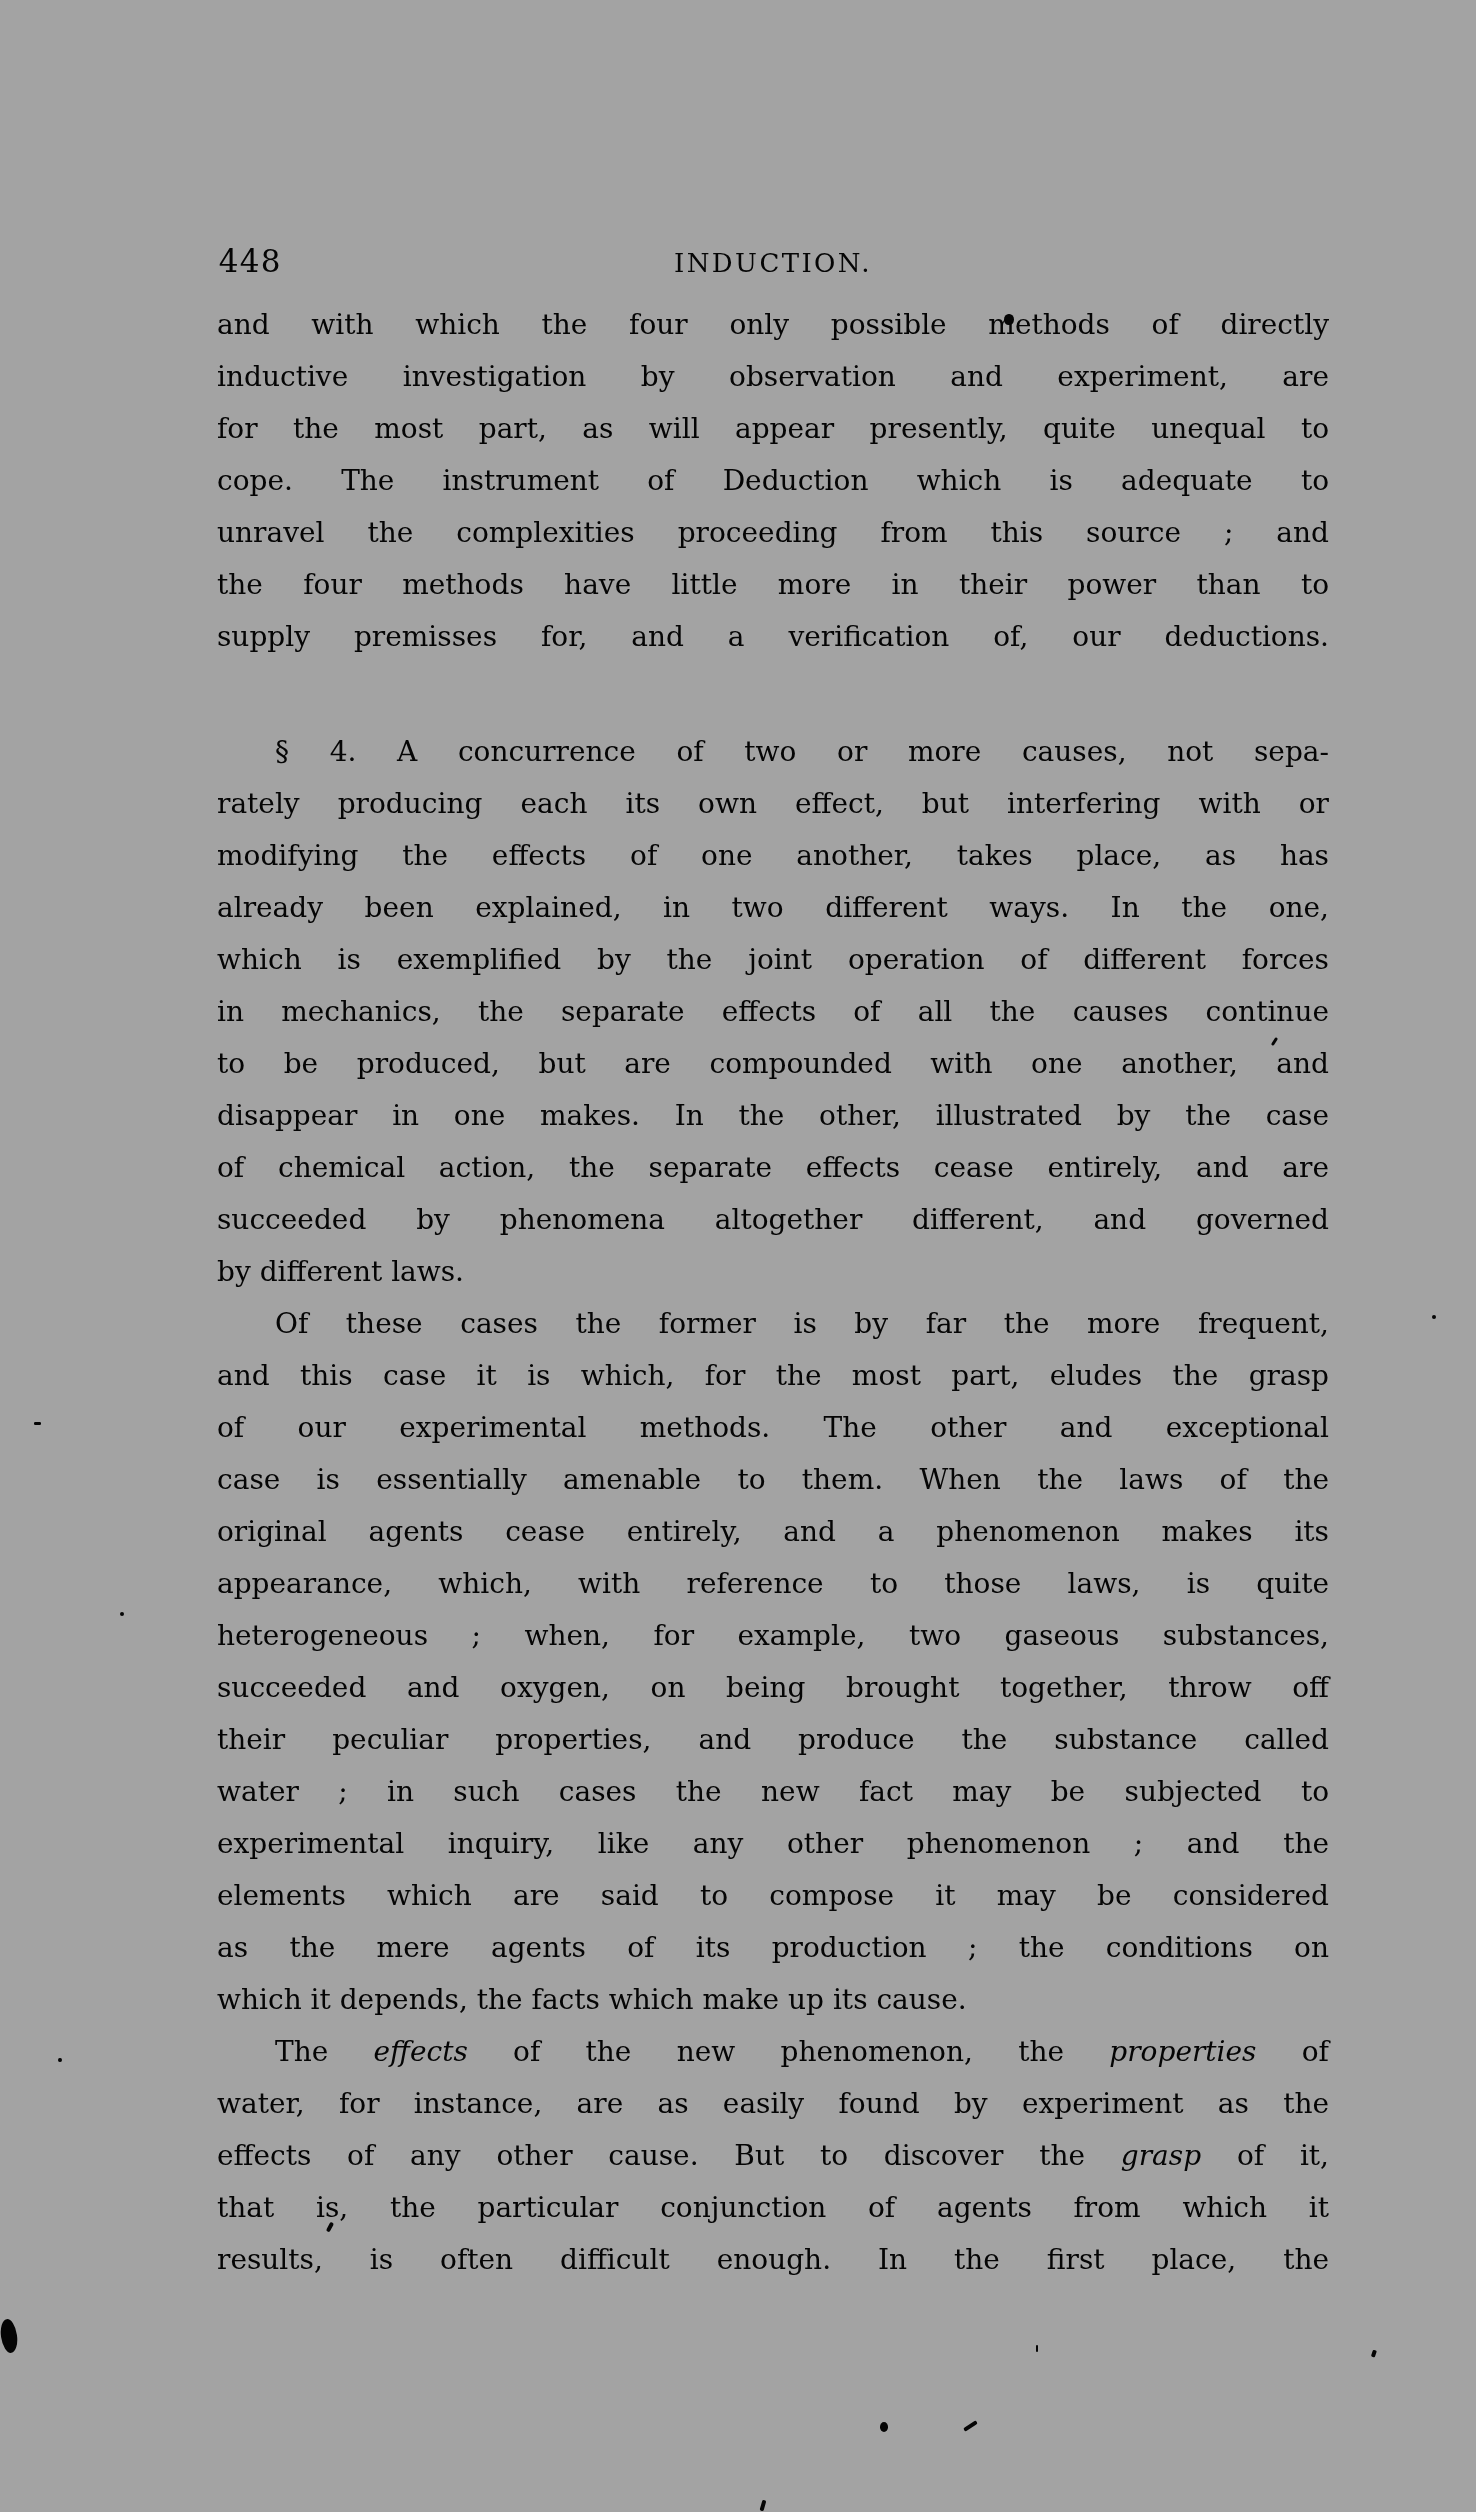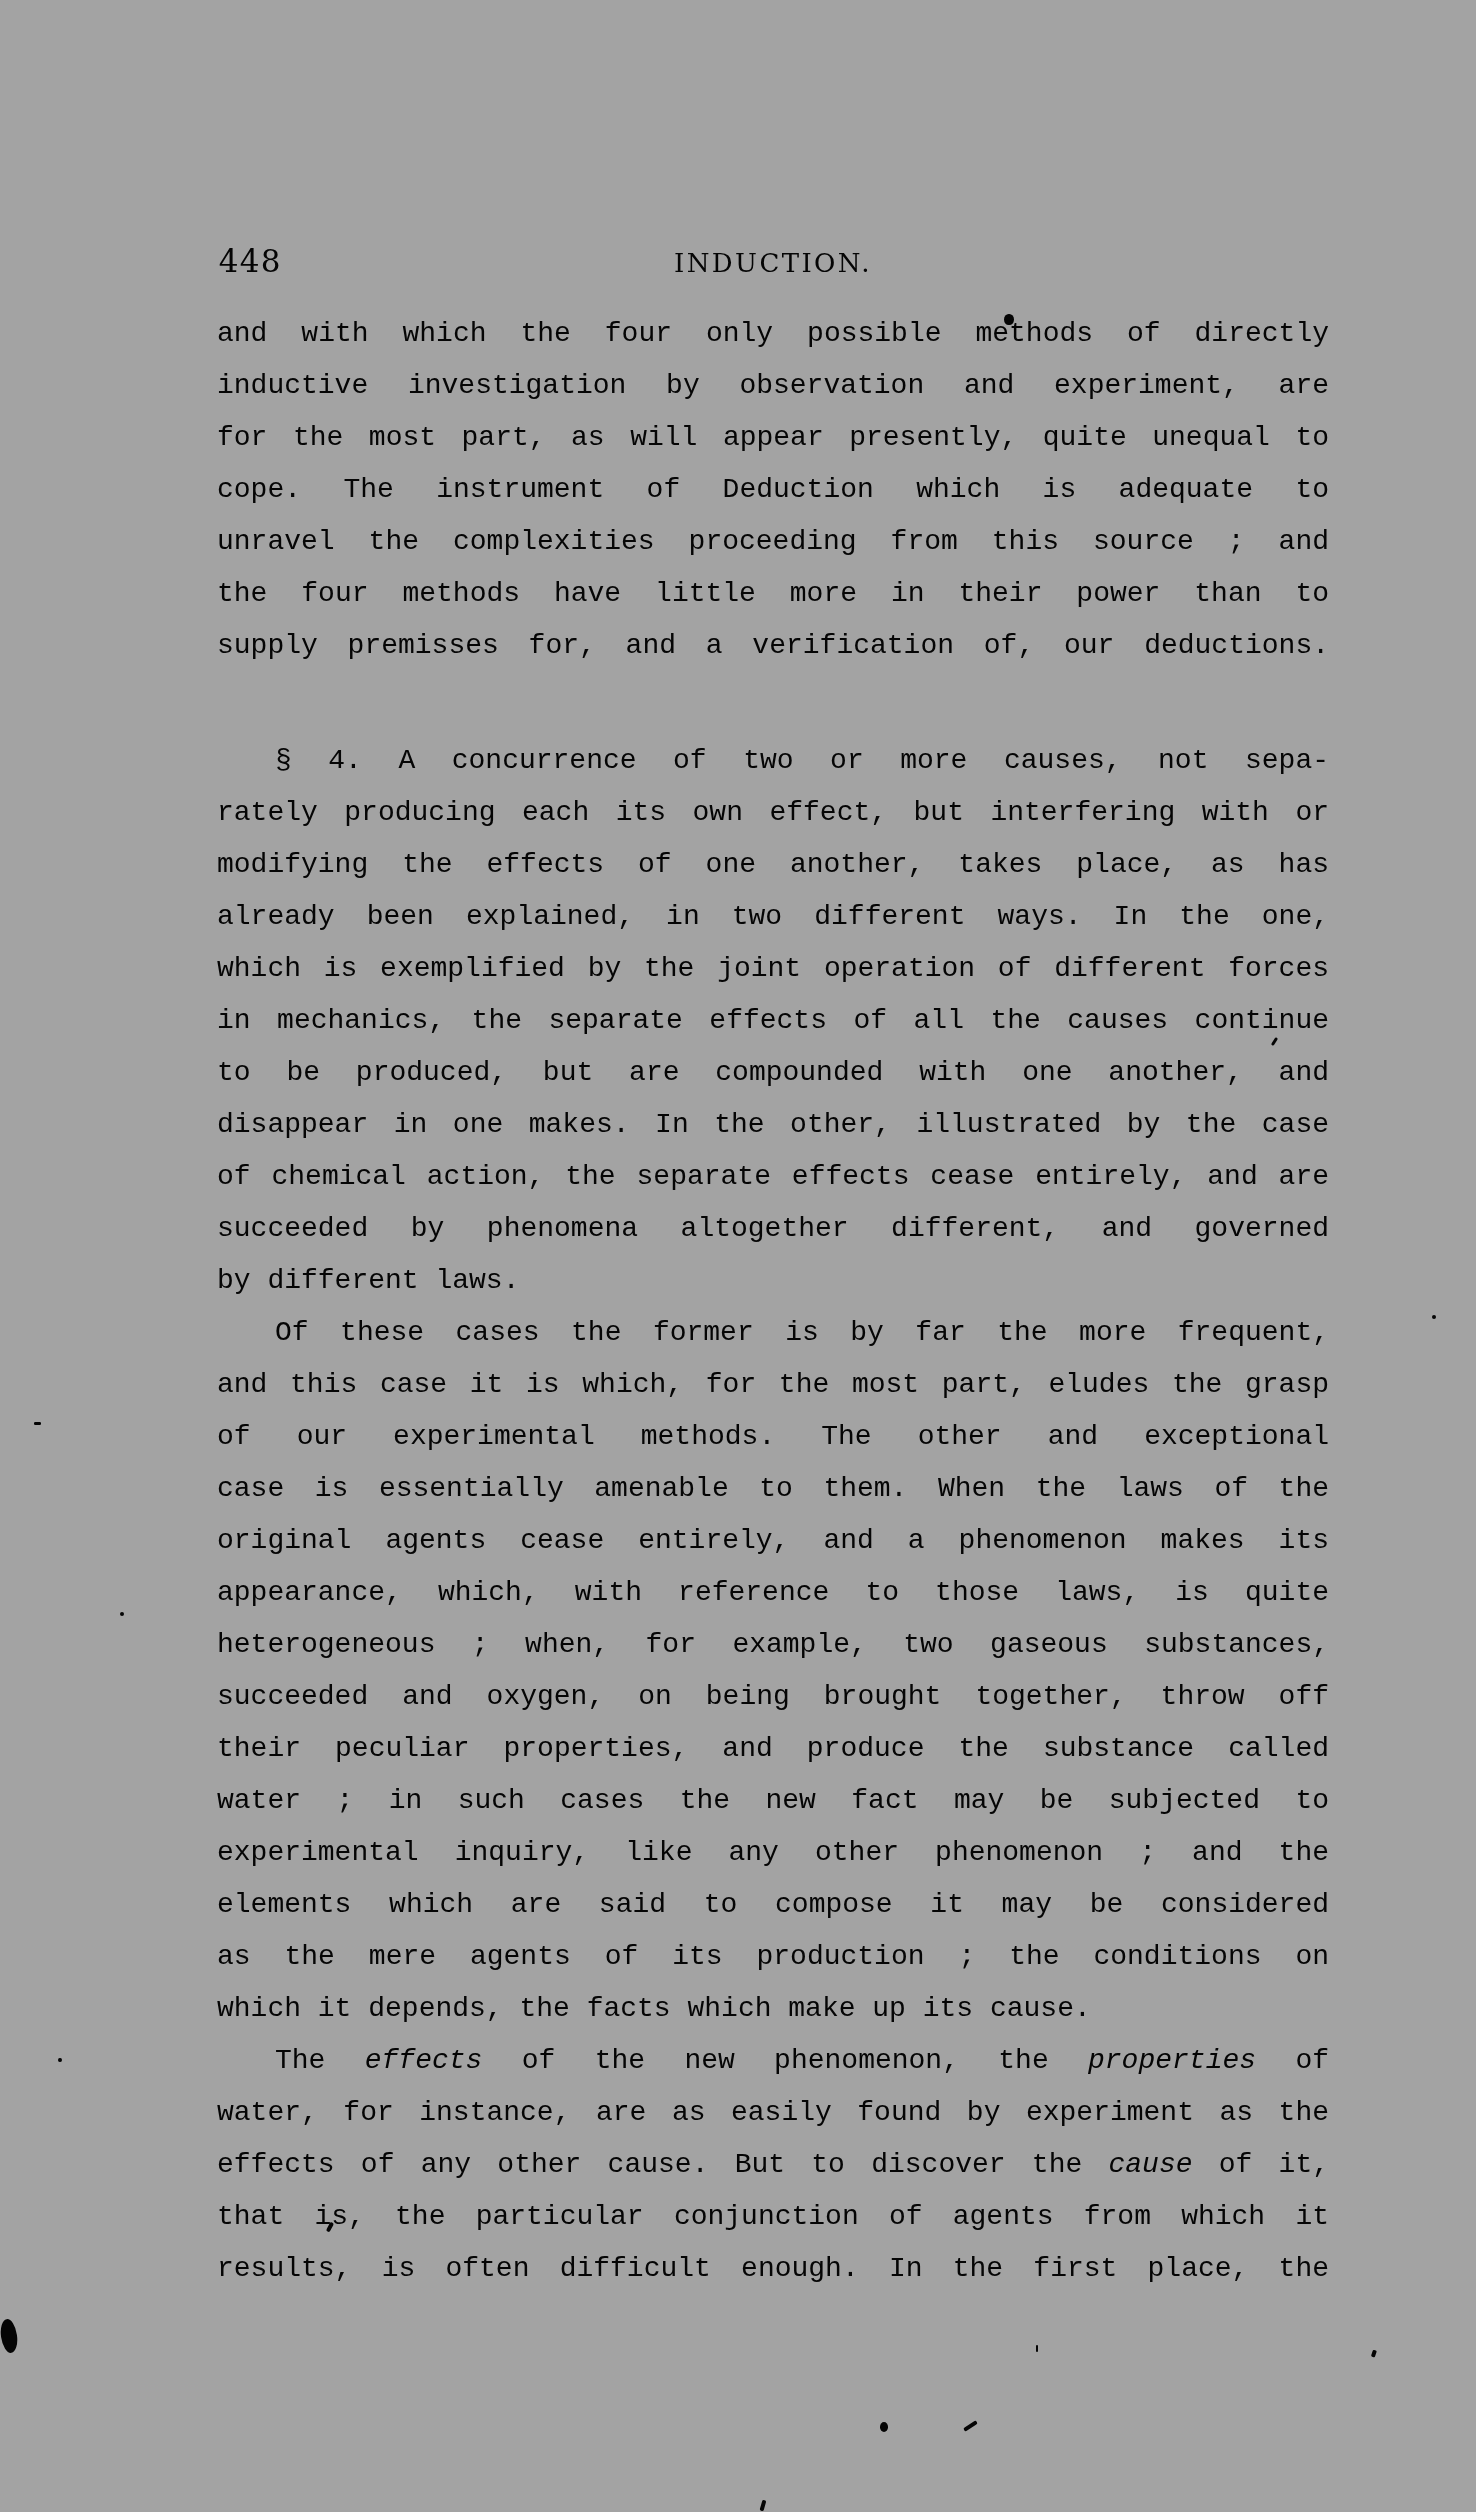--- a/index.html
+++ b/index.html
@@ -35,23 +35,22 @@
     width: 100%;
     text-align: center;
     font-size: 26px;
     line-height: 31px;
     letter-spacing: 2.4px;
   }
   
   .body-text {
     position: absolute;
     left: 217px;
-    top: 308px;
+    top: 299px;
     width: 1112px;
-    font-family: Liberation Mono, monospace;
   }
   .para { margin: 0; }
   .para.gap { margin-top: 63px; }
   .line {
     height: 52px;
     line-height: 52px;
     font-size: 28px;
     text-align: left;
     white-space: normal;
     overflow: visible;
@@ -123,21 +122,21 @@
         <div class="line just"><span>their peculiar properties, and produce the substance called</span></div>
         <div class="line just"><span>water ; in such cases the new fact may be subjected to</span></div>
         <div class="line just"><span>experimental inquiry, like any other phenomenon ; and the</span></div>
         <div class="line just"><span>elements which are said to compose it may be considered</span></div>
         <div class="line just"><span>as the mere agents of its production ; the conditions on</span></div>
         <div class="line"><span>which it depends, the facts which make up its cause.</span></div>
       </div>
       <div class="para">
         <div class="line just indent"><span>The </span><i>effects</i><span> of the new phenomenon, the </span><i>properties</i><span> of</span></div>
         <div class="line just"><span>water, for instance, are as easily found by experiment as the</span></div>
-        <div class="line just"><span>effects of any other cause.  But to discover the </span><i>cause</i><span> of it,</span></div>
+        <div class="line just"><span>effects of any other cause.  But to discover the </span><i>grasp</i><span> of it,</span></div>
         <div class="line just"><span>that is, the particular conjunction of agents from which it</span></div>
         <div class="line just"><span>results, is often difficult enough.  In the first place, the</span></div>
       </div>
     </div>
 
   <div class="speck sp-dot-methods"></div>
   <div class="speck sp-accent-mid"></div>
   <div class="speck sp-dash-left"></div>
   <div class="speck sp-dot-right"></div>
   <div class="speck sp-dot-left2"></div>

